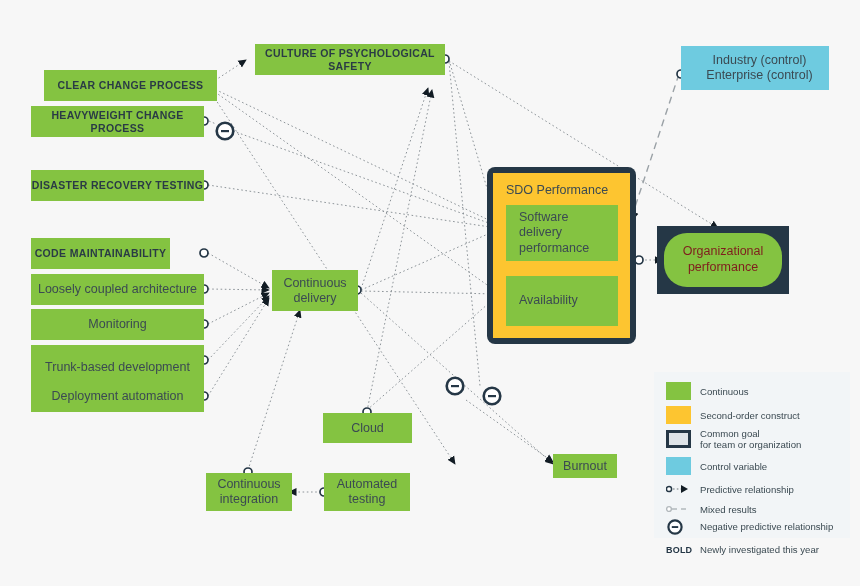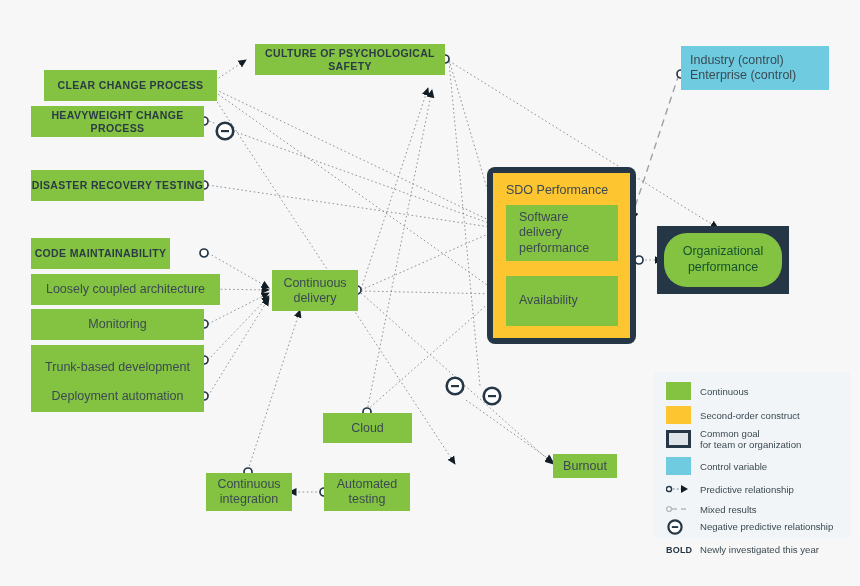--- a/index.html
+++ b/index.html
@@ -34,21 +34,21 @@
   .plain-node{font-size:12.5px;color:#3b4a52;}
   .goal-frame{
     background:#253746;
     padding:7px;
     box-sizing:border-box;
   }
   .goal-frame > .inner{
     width:100%;height:100%;
     background:#84c341;
     display:flex;align-items:center;justify-content:center;
-    font-size:12.5px;color:#14532d;text-align:center;line-height:1.25;border-radius:23px;
+    font-size:12.5px;color:#7f1d1d;text-align:center;line-height:1.25;border-radius:23px;
   }
   .sdo-frame{
     background:#253746;
     padding:6px;
     box-sizing:border-box;
     border-radius:8px;
   }
   .sdo-inner{
     width:100%;height:100%;
     background:#fdc530;
@@ -182,41 +182,41 @@
   <div class="node construct bold-node" style="left:255px;top:44px;width:190px;height:31px;">CULTURE OF PSYCHOLOGICAL SAFETY</div>
 
   <div class="node construct bold-node" style="left:44px;top:70px;width:173px;height:31px;">CLEAR CHANGE PROCESS</div>
 
   <div class="node construct bold-node" style="left:31px;top:106px;width:173px;height:31px;">HEAVYWEIGHT CHANGE PROCESS</div>
 
   <div class="node construct bold-node" style="left:31px;top:170px;width:173px;height:31px;">DISASTER RECOVERY TESTING</div>
 
   <div class="node construct bold-node" style="left:31px;top:238px;width:139px;height:31px;">CODE MAINTAINABILITY</div>
 
-  <div class="node construct plain-node" style="left:31px;top:274px;width:189px;height:31px;">Loosely coupled architecture</div>
+  <div class="node construct plain-node" style="left:31px;top:274px;width:173px;height:31px;">Loosely coupled architecture</div>
 
   <div class="node construct plain-node" style="left:31px;top:309px;width:173px;height:31px;">Monitoring</div>
 
   <div class="node construct plain-node" style="left:31px;top:345px;width:173px;height:44px;">Trunk-based development</div>
 
   <div class="node construct plain-node" style="left:31px;top:381px;width:173px;height:31px;">Deployment automation</div>
 
   <div class="node construct plain-node" style="left:272px;top:270px;width:86px;height:41px;">
     <span>Continuous delivery</span>
   </div>
 
   <div class="node construct plain-node" style="left:323px;top:413px;width:89px;height:30px;">Cloud</div>
 
   <div class="node construct plain-node" style="left:206px;top:473px;width:86px;height:38px;">Continuous integration</div>
 
   <div class="node construct plain-node" style="left:324px;top:473px;width:86px;height:38px;">Automated testing</div>
 
   <div class="node construct plain-node" style="left:553px;top:454px;width:64px;height:24px;">Burnout</div>
 
-  <div class="node control plain-node" style="left:681px;top:46px;width:148px;height:44px;justify-content:flex-start;padding-left:9px;text-align:left;flex-direction:column;align-items:flex-start;justify-content:center;">
+  <div class="node control plain-node" style="left:681px;top:46px;width:148px;height:44px;justify-content:flex-start;padding-left:9px;text-align:left;flex-direction:column;align-items:center;justify-content:center;">
     <span>Industry (control)</span>
     <span>Enterprise (control)</span>
   </div>
 
   <div class="node goal-frame" style="left:657px;top:226px;width:132px;height:68px;">
     <div class="inner">Organizational performance</div>
   </div>
 
   <div class="sdo-frame" style="position:absolute;left:487px;top:167px;width:149px;height:177px;">
     <div class="sdo-inner">

